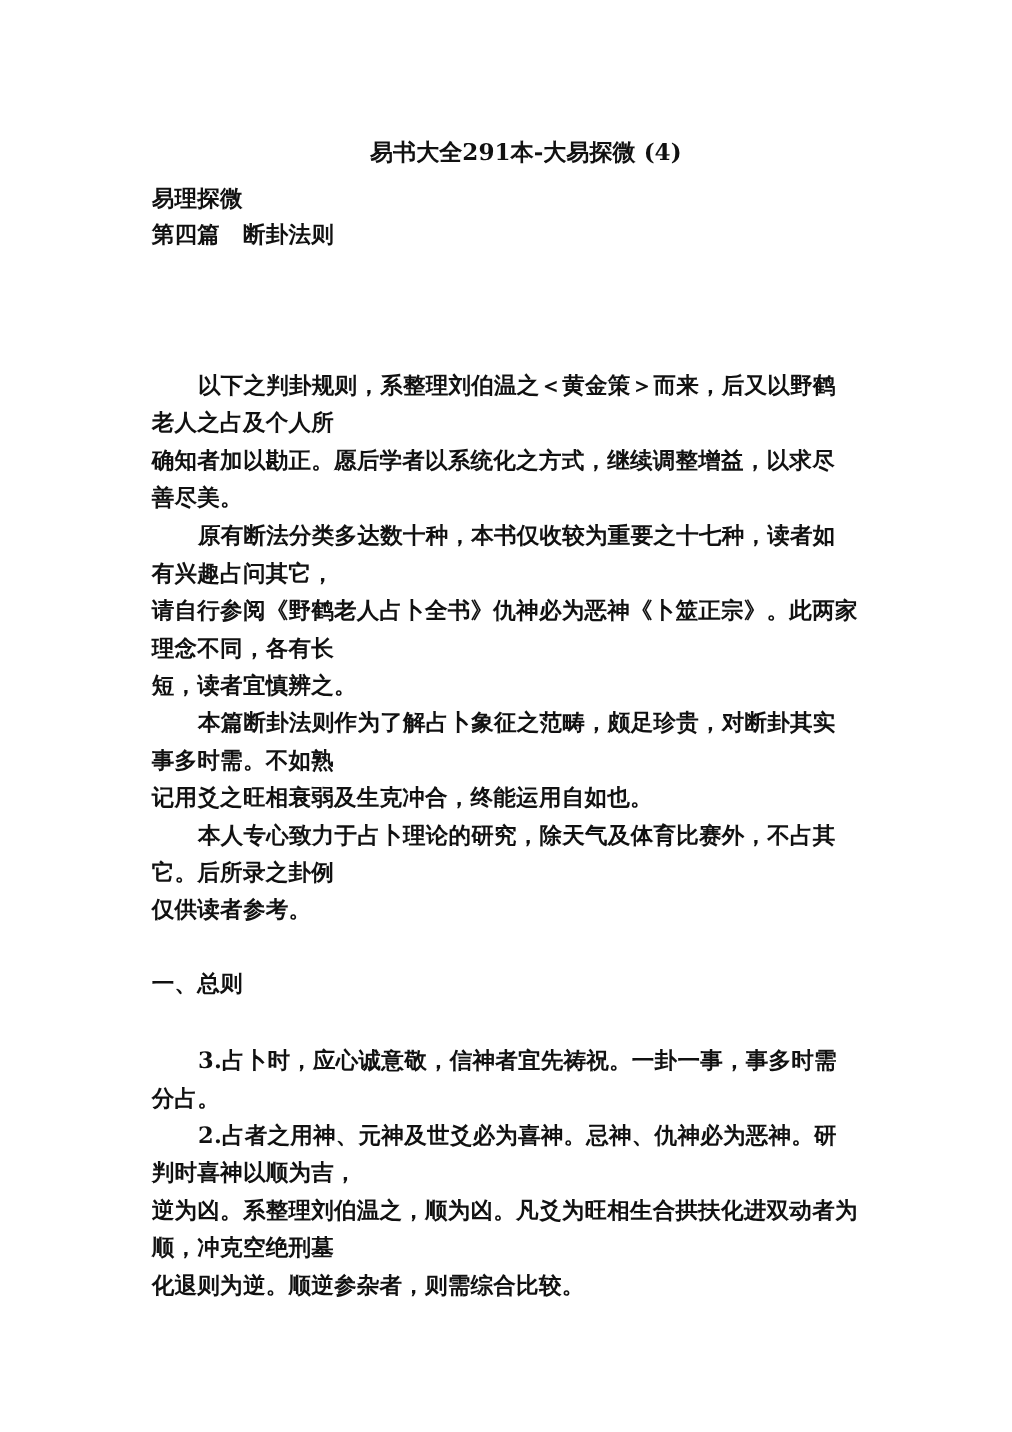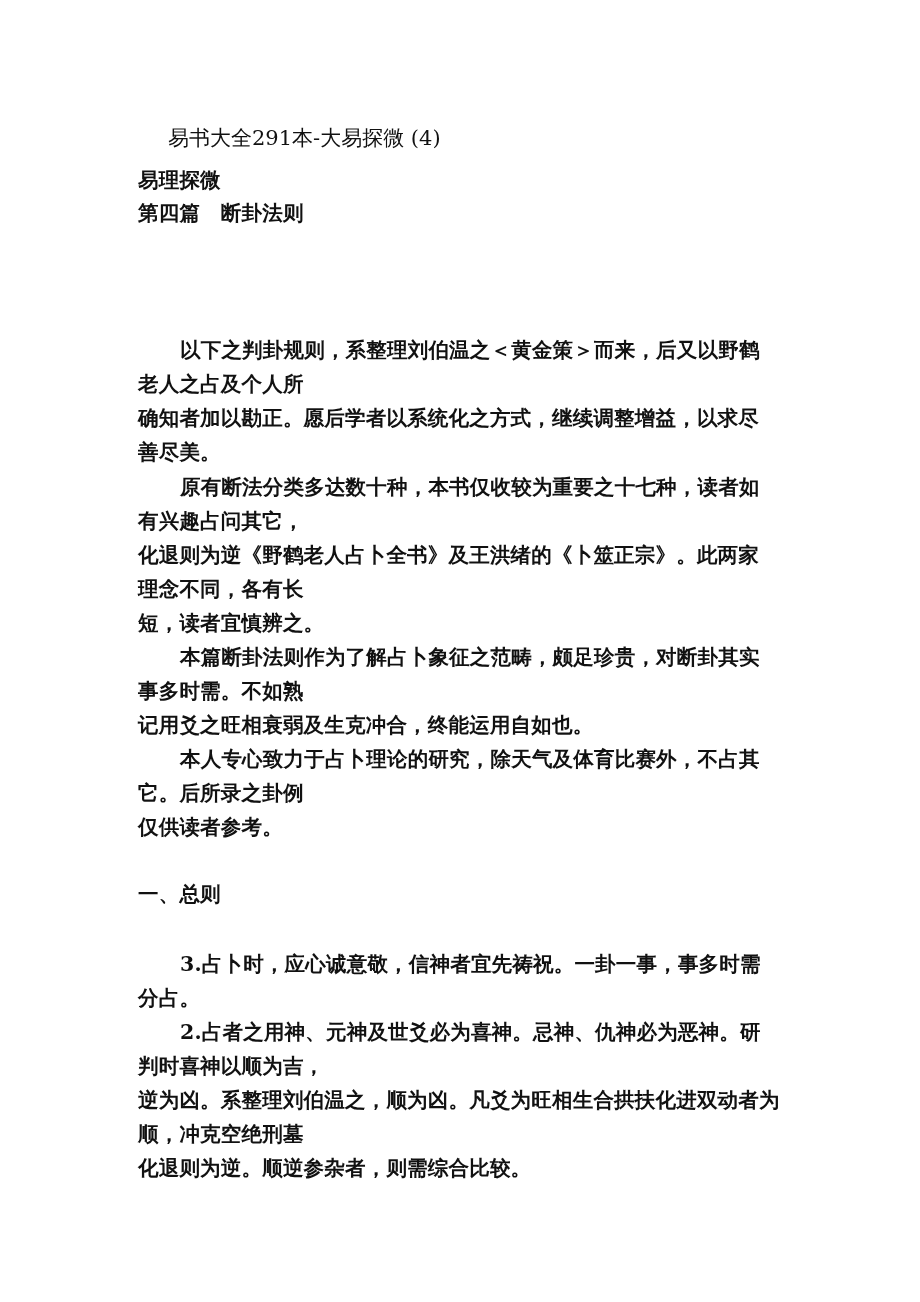--- a/index.html
+++ b/index.html
@@ -19,21 +19,22 @@
       position: absolute;
       left: 138px;
       top: 0;
       width: 650px;
     }
     .title {
       position: absolute;
       top: 124px;
       left: 0;
       width: 650px;
-      font-weight: normal;
+      text-align: center;
+      font-weight: bold;
       font-size: 21px;
       line-height: 28px;
       padding-left: 30px;
       box-sizing: border-box;
     }
     .line {
       position: absolute;
       left: 0;
       font-size: 20.5px;
       line-height: 28px;
@@ -53,21 +54,21 @@
   <div class="line" style="top:166px">易理探微</div>
   <div class="line" style="top:199px; white-space:pre">第四篇　断卦法则</div>
 
   <div class="line indent" style="top:336px">以下之判卦规则，系整理刘伯温之＜黄金策＞而来，后又以野鹤</div>
   <div class="line" style="top:370px">老人之占及个人所</div>
   <div class="line" style="top:404px">确知者加以勘正。愿后学者以系统化之方式，继续调整增益，以求尽</div>
   <div class="line" style="top:438px">善尽美。</div>
 
   <div class="line indent" style="top:473px">原有断法分类多达数十种，本书仅收较为重要之十七种，读者如</div>
   <div class="line" style="top:507px">有兴趣占问其它，</div>
-  <div class="line" style="top:541px">化退则为逆《野鹤老人占卜全书》及王洪绪的《卜筮正宗》。此两家</div>
+  <div class="line" style="top:541px">请自行参阅《野鹤老人占卜全书》仇神必为恶神《卜筮正宗》。此两家</div>
   <div class="line" style="top:575px">理念不同，各有长</div>
   <div class="line" style="top:609px">短，读者宜慎辨之。</div>
 
   <div class="line indent" style="top:643px">本篇断卦法则作为了解占卜象征之范畴，颇足珍贵，对断卦其实</div>
   <div class="line" style="top:677px">事多时需。不如熟</div>
   <div class="line" style="top:711px">记用爻之旺相衰弱及生克冲合，终能运用自如也。</div>
 
   <div class="line indent" style="top:745px">本人专心致力于占卜理论的研究，除天气及体育比赛外，不占其</div>
   <div class="line" style="top:779px">它。后所录之卦例</div>
   <div class="line" style="top:813px">仅供读者参考。</div>

